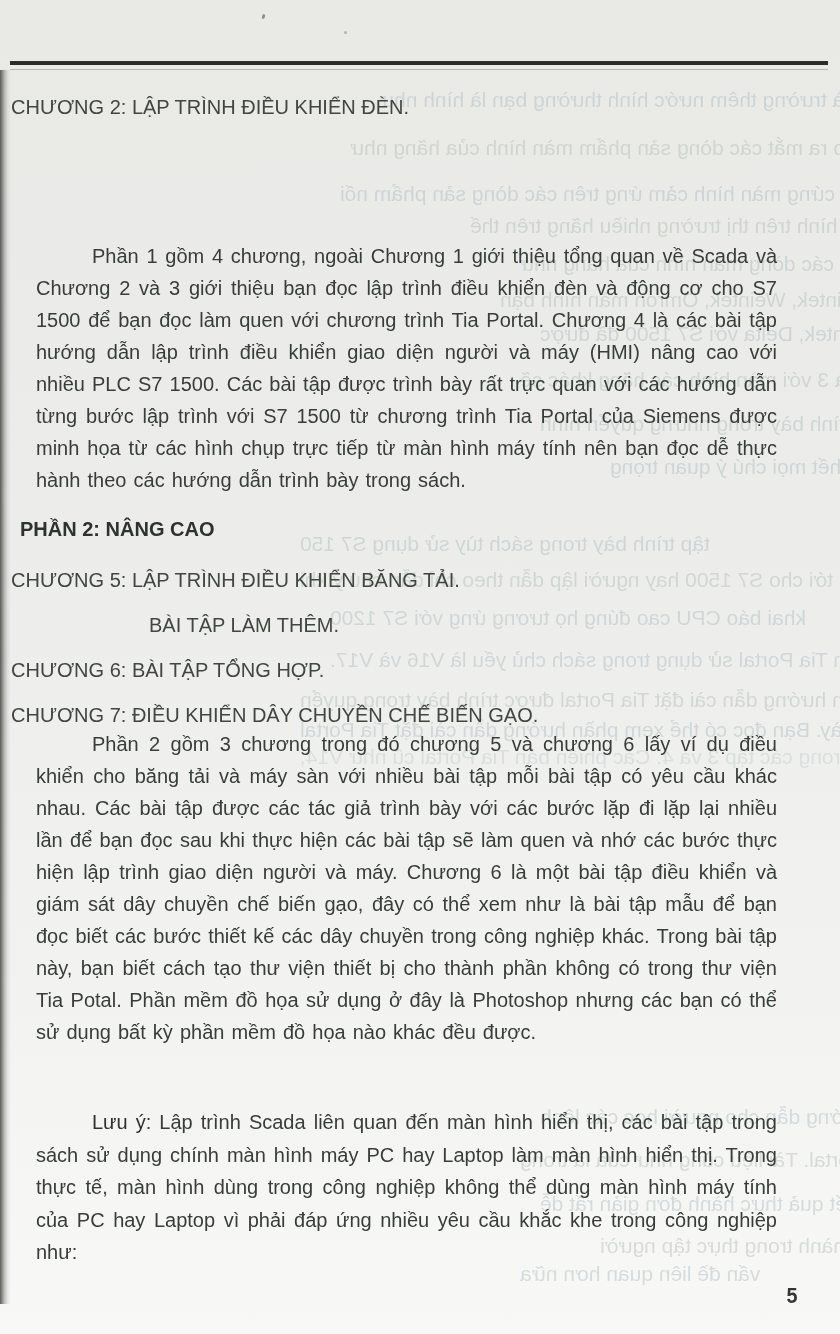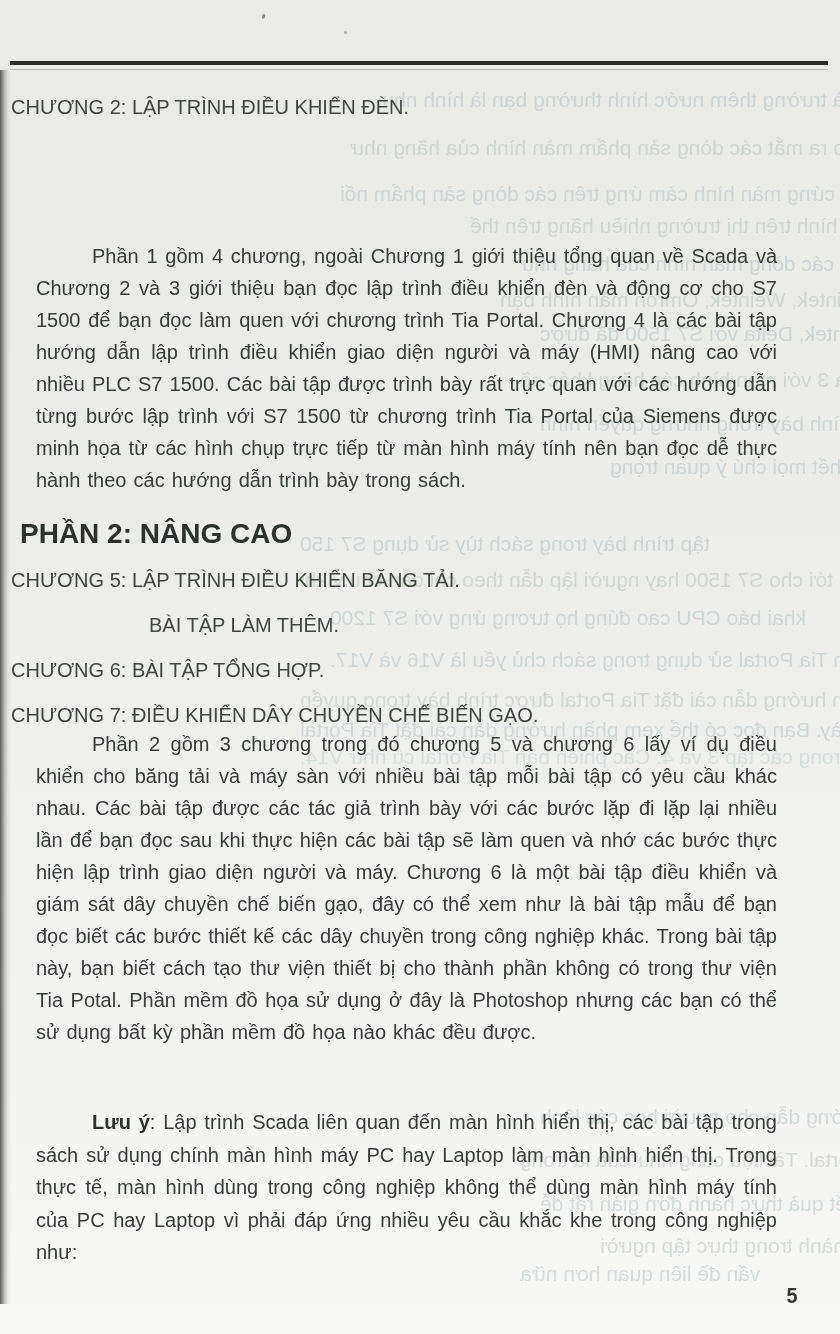--- a/index.html
+++ b/index.html
@@ -74,36 +74,36 @@
   
   .toc{position:absolute;left:11px;right:46px;font-size:20px;color:#41463f;}
   .toc .toc-line{line-height:47px;white-space:nowrap;}
   .toc1{top:84px;}
   .toc2{top:558px;}
   .toc2 .toc-line{line-height:45px;}
   .toc-line.sub{padding-left:138px;}
 
   .part2-heading{
     position:absolute;top:518px;left:20px;
-    font-size:28px;font-weight:bold;color:#2e322d;white-space:nowrap;
+    font-size:20px;font-weight:bold;color:#2e322d;white-space:nowrap;
   }
 
   
   .body{
     position:absolute;left:20px;right:47px;margin:16px;
     font-size:20px;line-height:32px;
     text-align:justify;
     text-indent:56px;
     color:#383d39;
     word-spacing:1.5px;
   }
   .p1{top:224px;}
   .p2{top:712px;}
   .note{top:1090px;line-height:32.5px;}
-  .note .bold{font-weight:bold;color:#2e322d;}
+  .note .bold{font-weight:normal;color:#2e322d;}
 
   .page-number{
     position:absolute;top:1283px;right:42px;
     font-size:22px;font-weight:bold;color:#34383-4;
     color:#34383 4;color:#343834;
     transform:scaleX(.9);
   }
 </style>
 </head>
 <body>

